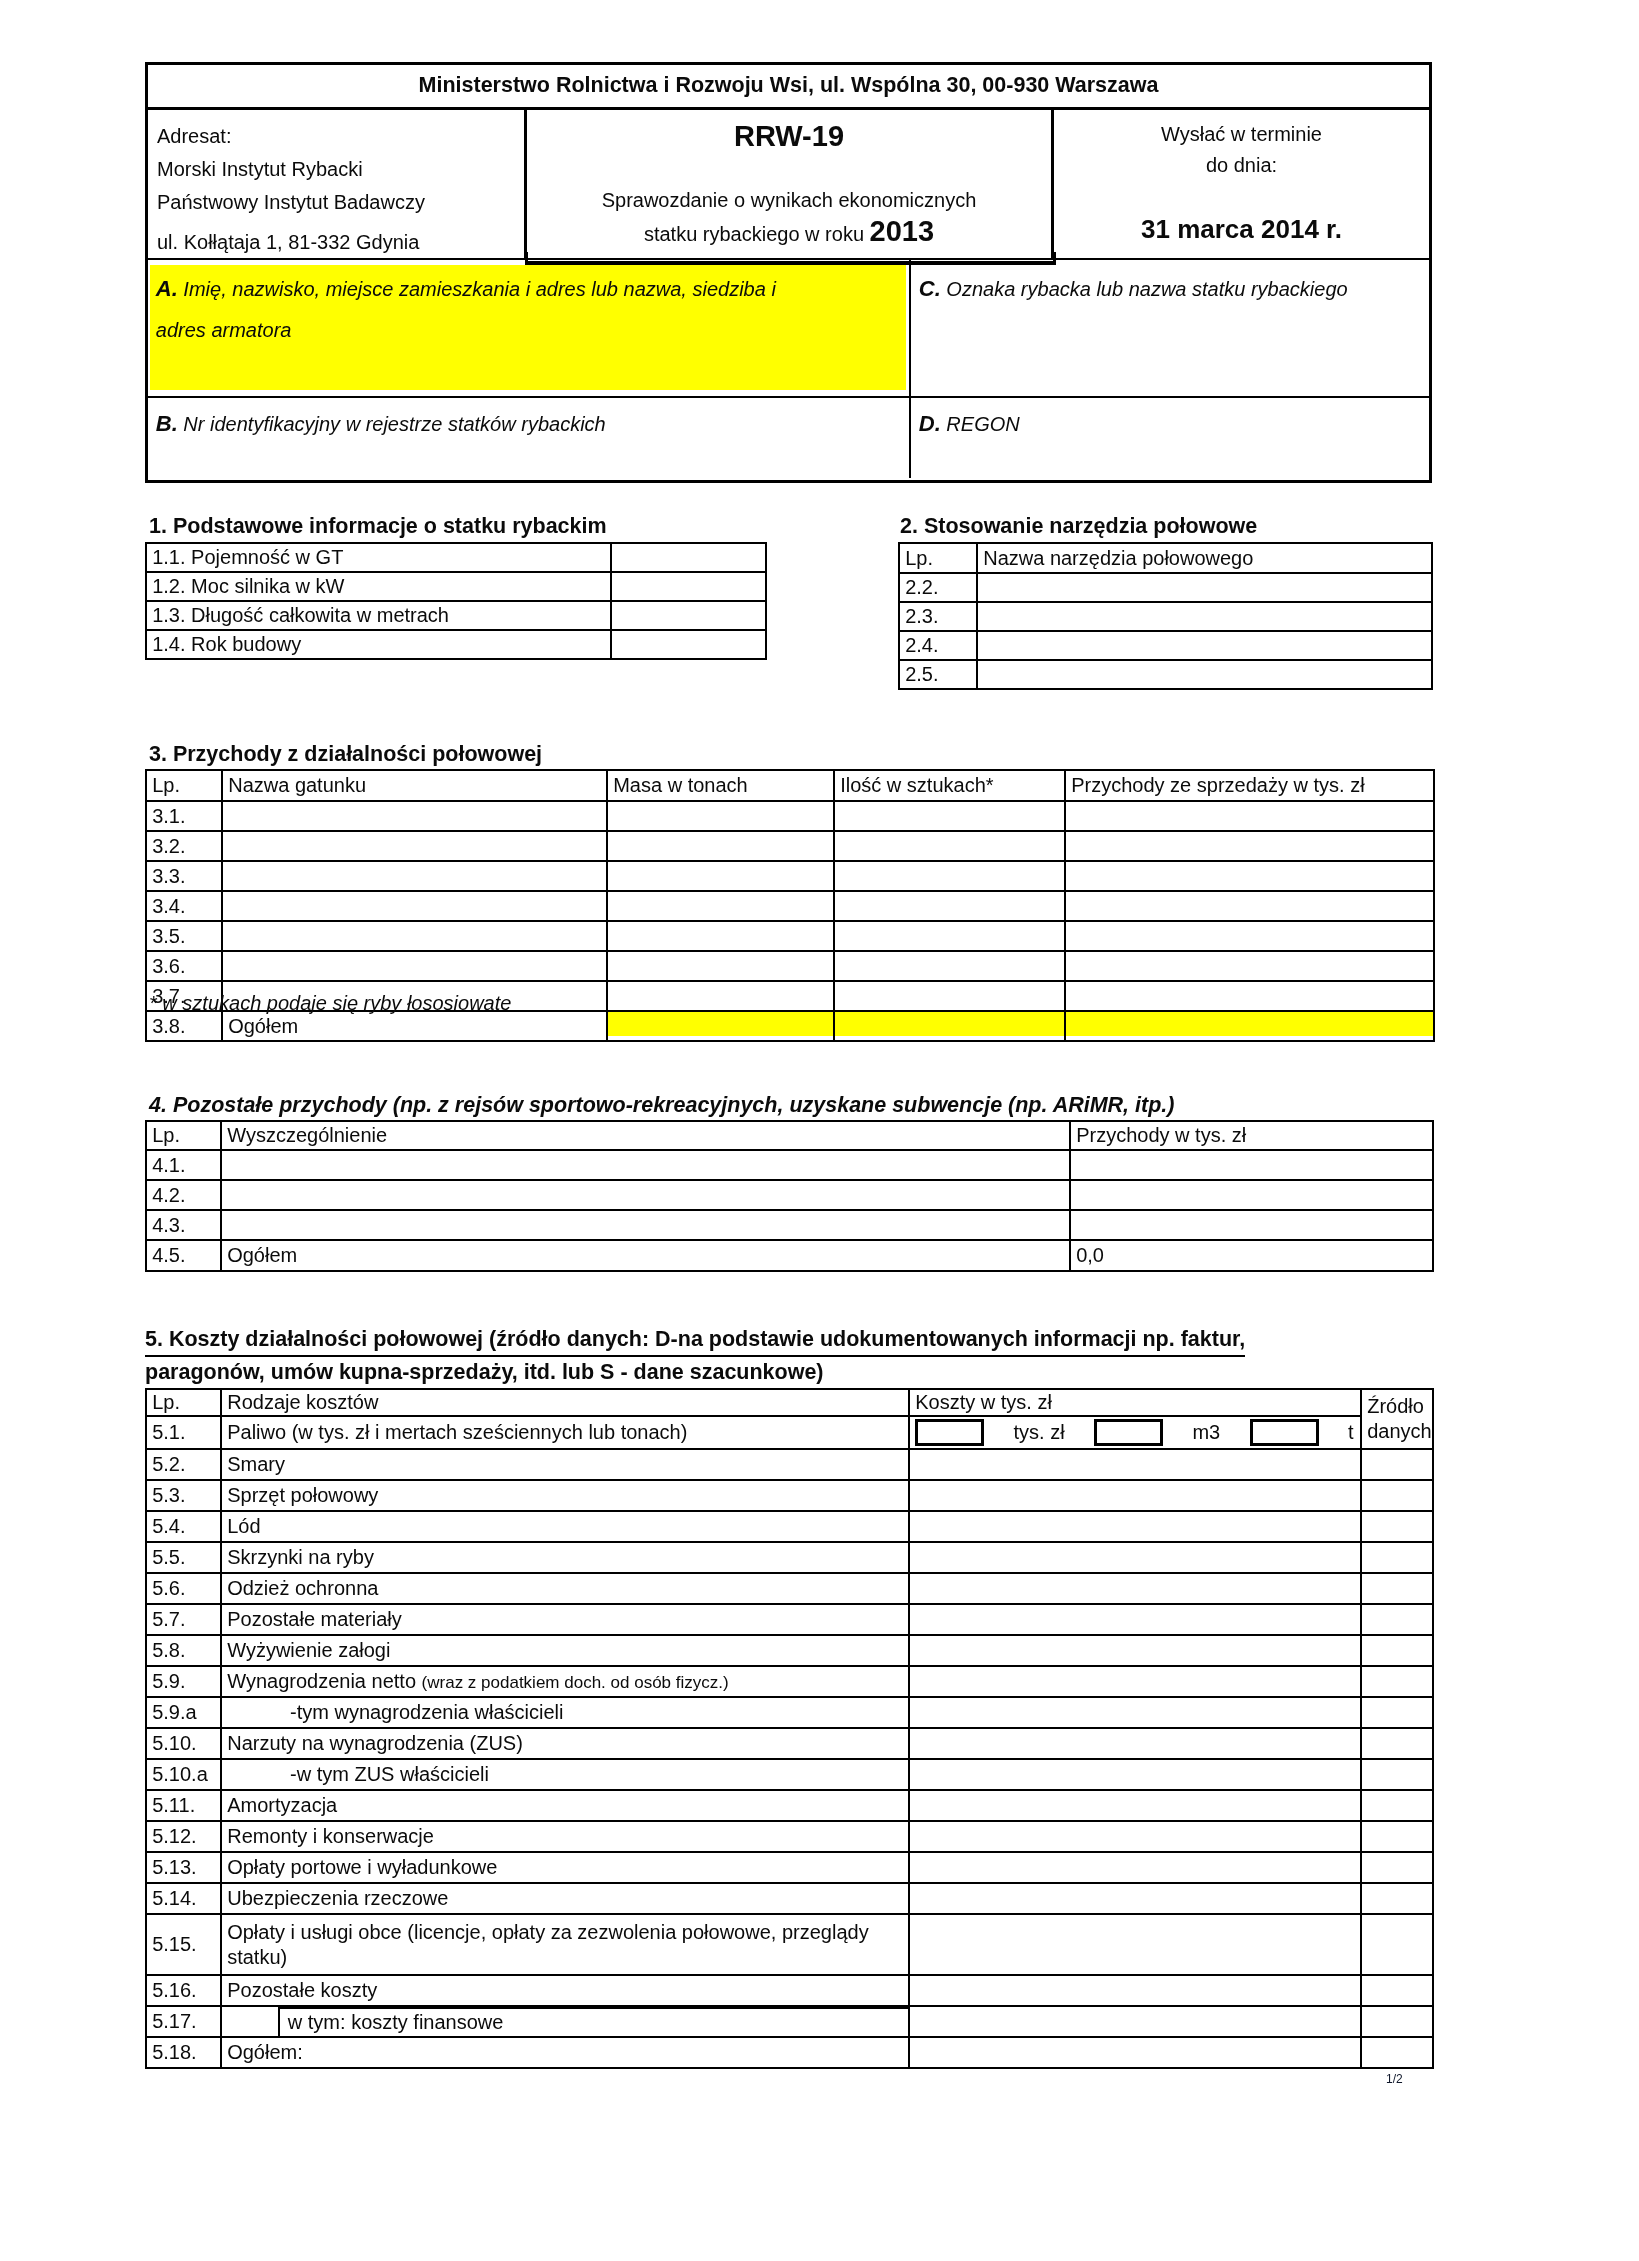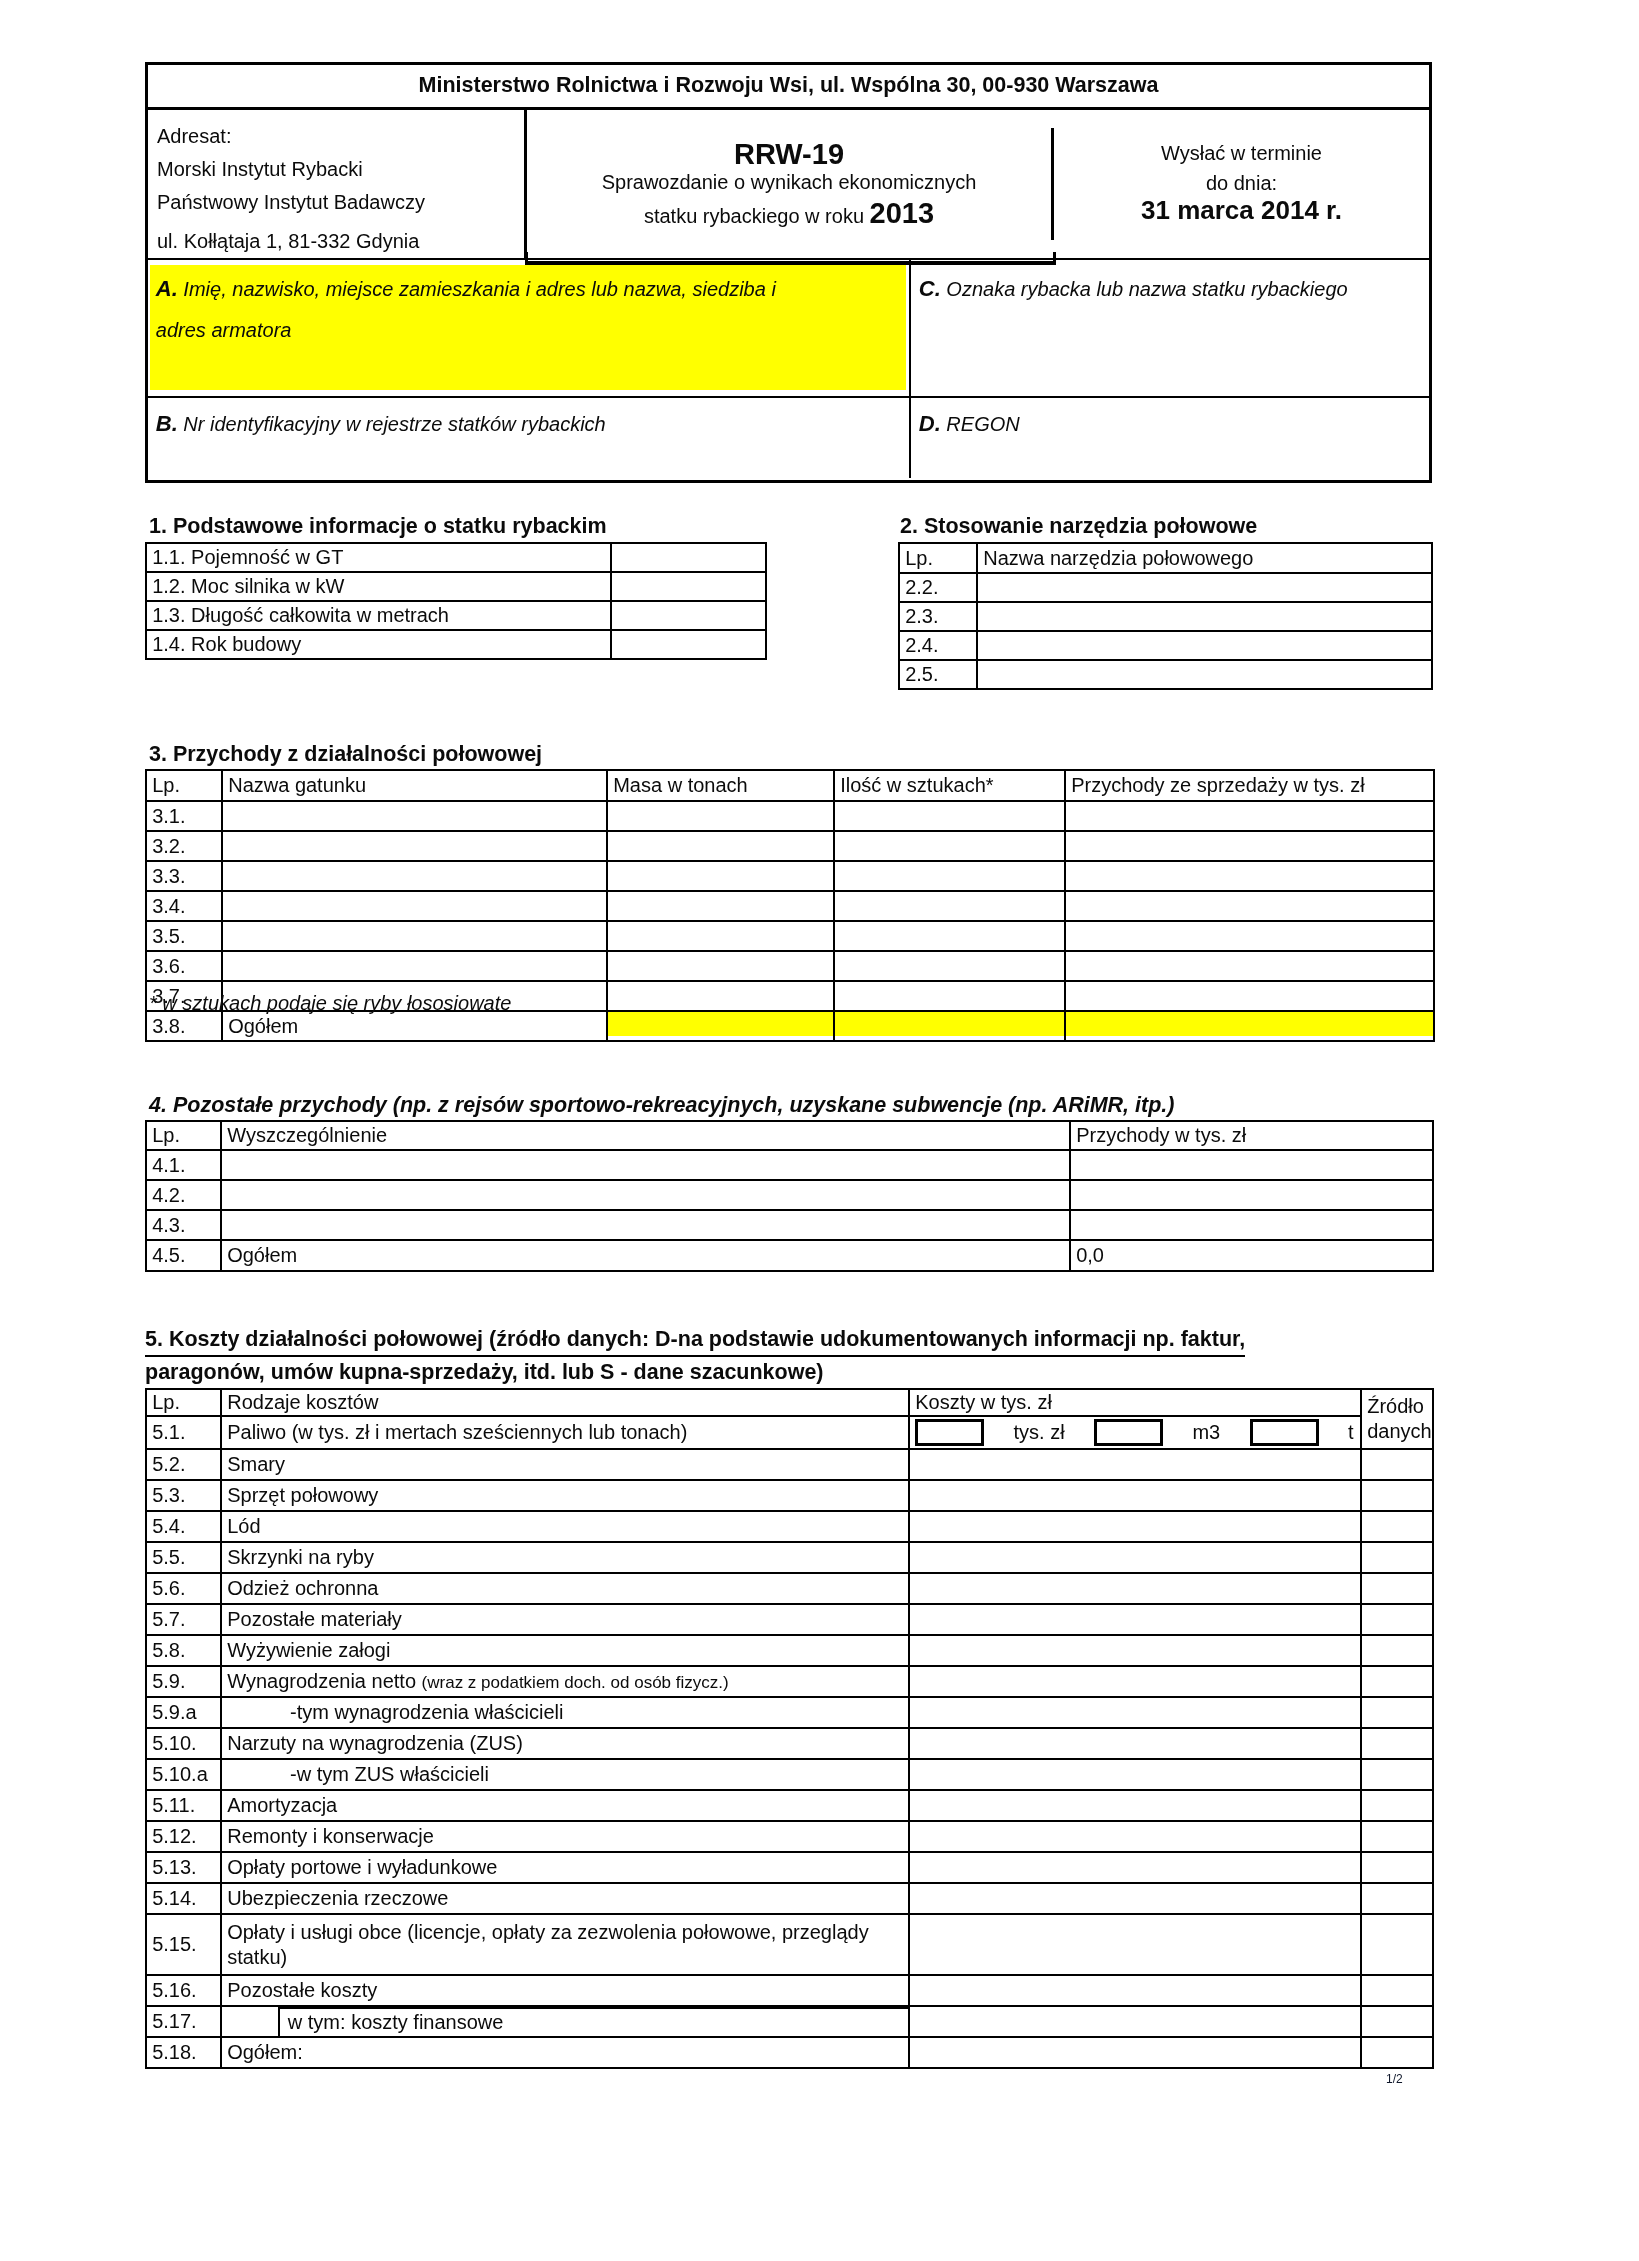--- a/index.html
+++ b/index.html
@@ -4,21 +4,21 @@
 <style>
   html,body{margin:0;padding:0;background:#e8e8e8;}
   .page{position:relative;width:1639px;height:2261px;background:#ffffff;
         font-family:"Liberation Sans",sans-serif;color:#0b0b0b;overflow:hidden;}
 
   
   .form-box{position:absolute;left:145px;top:62px;width:1287px;height:421px;
             border:3.9px solid #000;box-sizing:border-box;}
   .r-ministry{height:45px;border-bottom:3.3px solid #000;box-sizing:border-box;
               text-align:center;font-weight:bold;font-size:21.5px;line-height:40px;}
-  .r-addr{height:150px;border-bottom:2.6px solid #000;box-sizing:border-box;display:flex;align-items:center;}
+  .r-addr{height:150px;border-bottom:2.6px solid #000;box-sizing:border-box;display:flex;}
   .cell-addr{width:379px;border-right:3.3px solid #000;box-sizing:border-box;
              padding:10.4px 9px 0 9px;font-size:20px;line-height:33px;}
   .addr-gap{margin-top:6.5px;}
   .cell-mid{width:527px;border-right:3.3px solid #000;box-sizing:border-box;
             display:flex;flex-direction:column;align-items:center;text-align:center;font-size:20px;}
   .rrw{font-size:29px;font-weight:bold;margin-top:10.4px;}
   .rep1{margin-top:auto;}
   .rep2{margin-top:2.6px;margin-bottom:10.4px;}
   .year{font-size:29px;font-weight:bold;}
   .cell-send{flex:1;display:flex;flex-direction:column;align-items:center;font-size:20px;}

